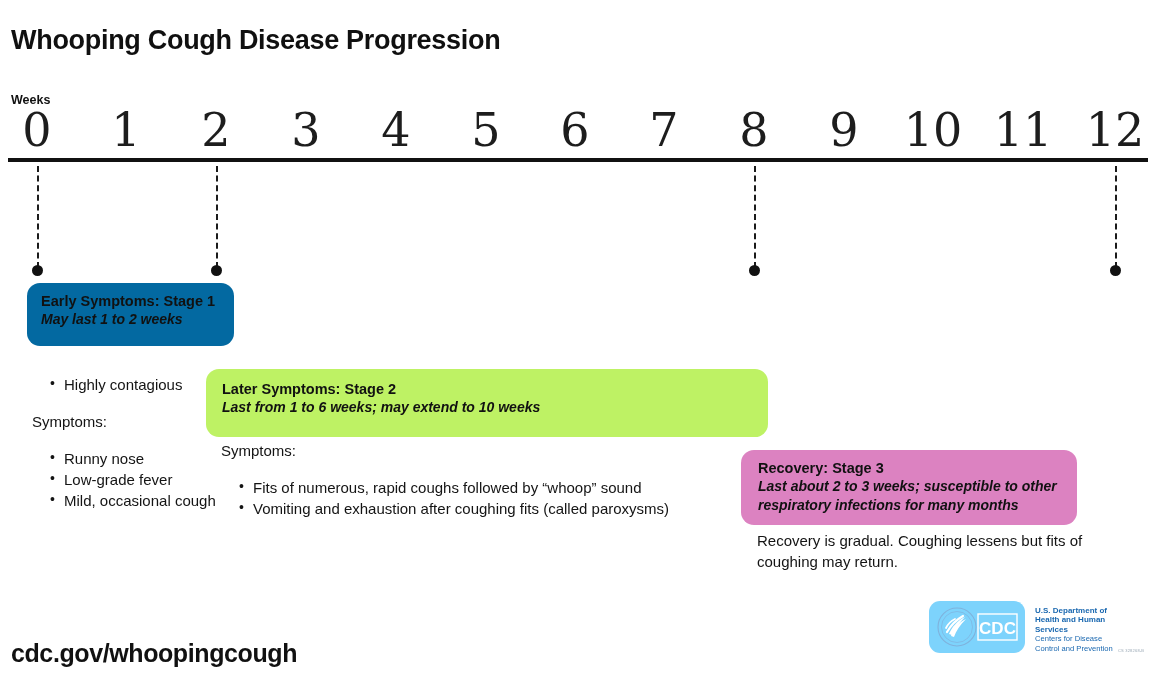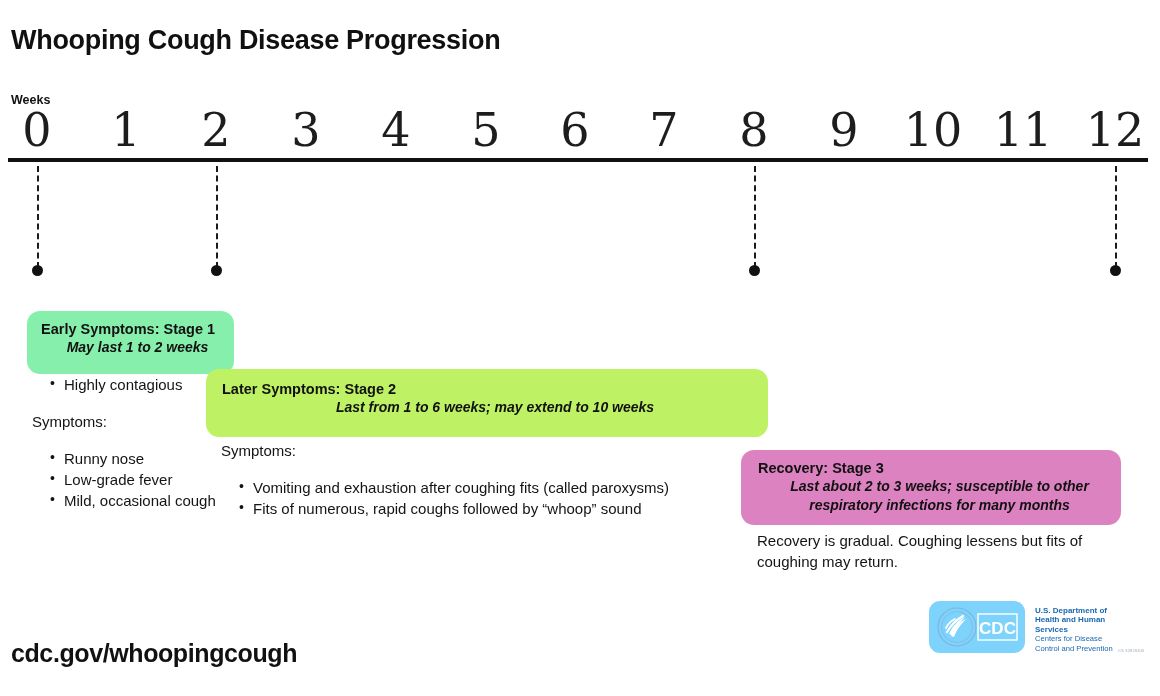--- a/index.html
+++ b/index.html
@@ -91,44 +91,42 @@
     color: #111;
     line-height: 18px;
     white-space: nowrap;
   }
   .stage-sub {
     font-size: 14px;
     font-style: italic;
     font-weight: 600;
     color: #111;
     line-height: 19px;
-    text-align: center;
   }
 
   #stage1-box {
     left: 27px;
     top: 283px;
     width: 207px;
     height: 63px;
-    background: #86efac;
+    background: #0369a1;
     padding: 9px 0 0 14px;
-    margin-top: 28px;
   }
   #stage2-box {
     left: 206px;
     top: 369px;
     width: 562px;
     height: 68px;
     background: #bef264;
     padding: 11px 0 0 16px;
   }
   #stage3-box {
     left: 741px;
     top: 450px;
-    width: 380px;
+    width: 336px;
     height: 75px;
     background: #DC82C1;
     padding: 9px 0 0 17px;
   }
 
   
   .detail {
     position: absolute;
     font-size: 15px;
     line-height: 21px;
@@ -259,22 +257,22 @@
 </div>
 
 <div id="stage2-box" class="stage-box">
   <div class="stage-title">Later Symptoms: Stage 2</div>
   <div class="stage-sub">Last from 1 to 6 weeks; may extend to 10 weeks</div>
 </div>
 
 <div id="stage2-detail" class="detail">
   <span class="lead">Symptoms:</span>
   <ul>
+    <li>Fits of numerous, rapid coughs followed by “whoop” sound</li>
     <li>Vomiting and exhaustion after coughing fits (called paroxysms)</li>
-    <li>Fits of numerous, rapid coughs followed by “whoop” sound</li>
   </ul>
 </div>
 
 <div id="stage3-box" class="stage-box">
   <div class="stage-title">Recovery: Stage 3</div>
   <div class="stage-sub">Last about 2 to 3 weeks; susceptible to other</div>
   <div class="stage-sub">respiratory infections for many months</div>
 </div>
 
 <div id="stage3-detail" class="detail">

